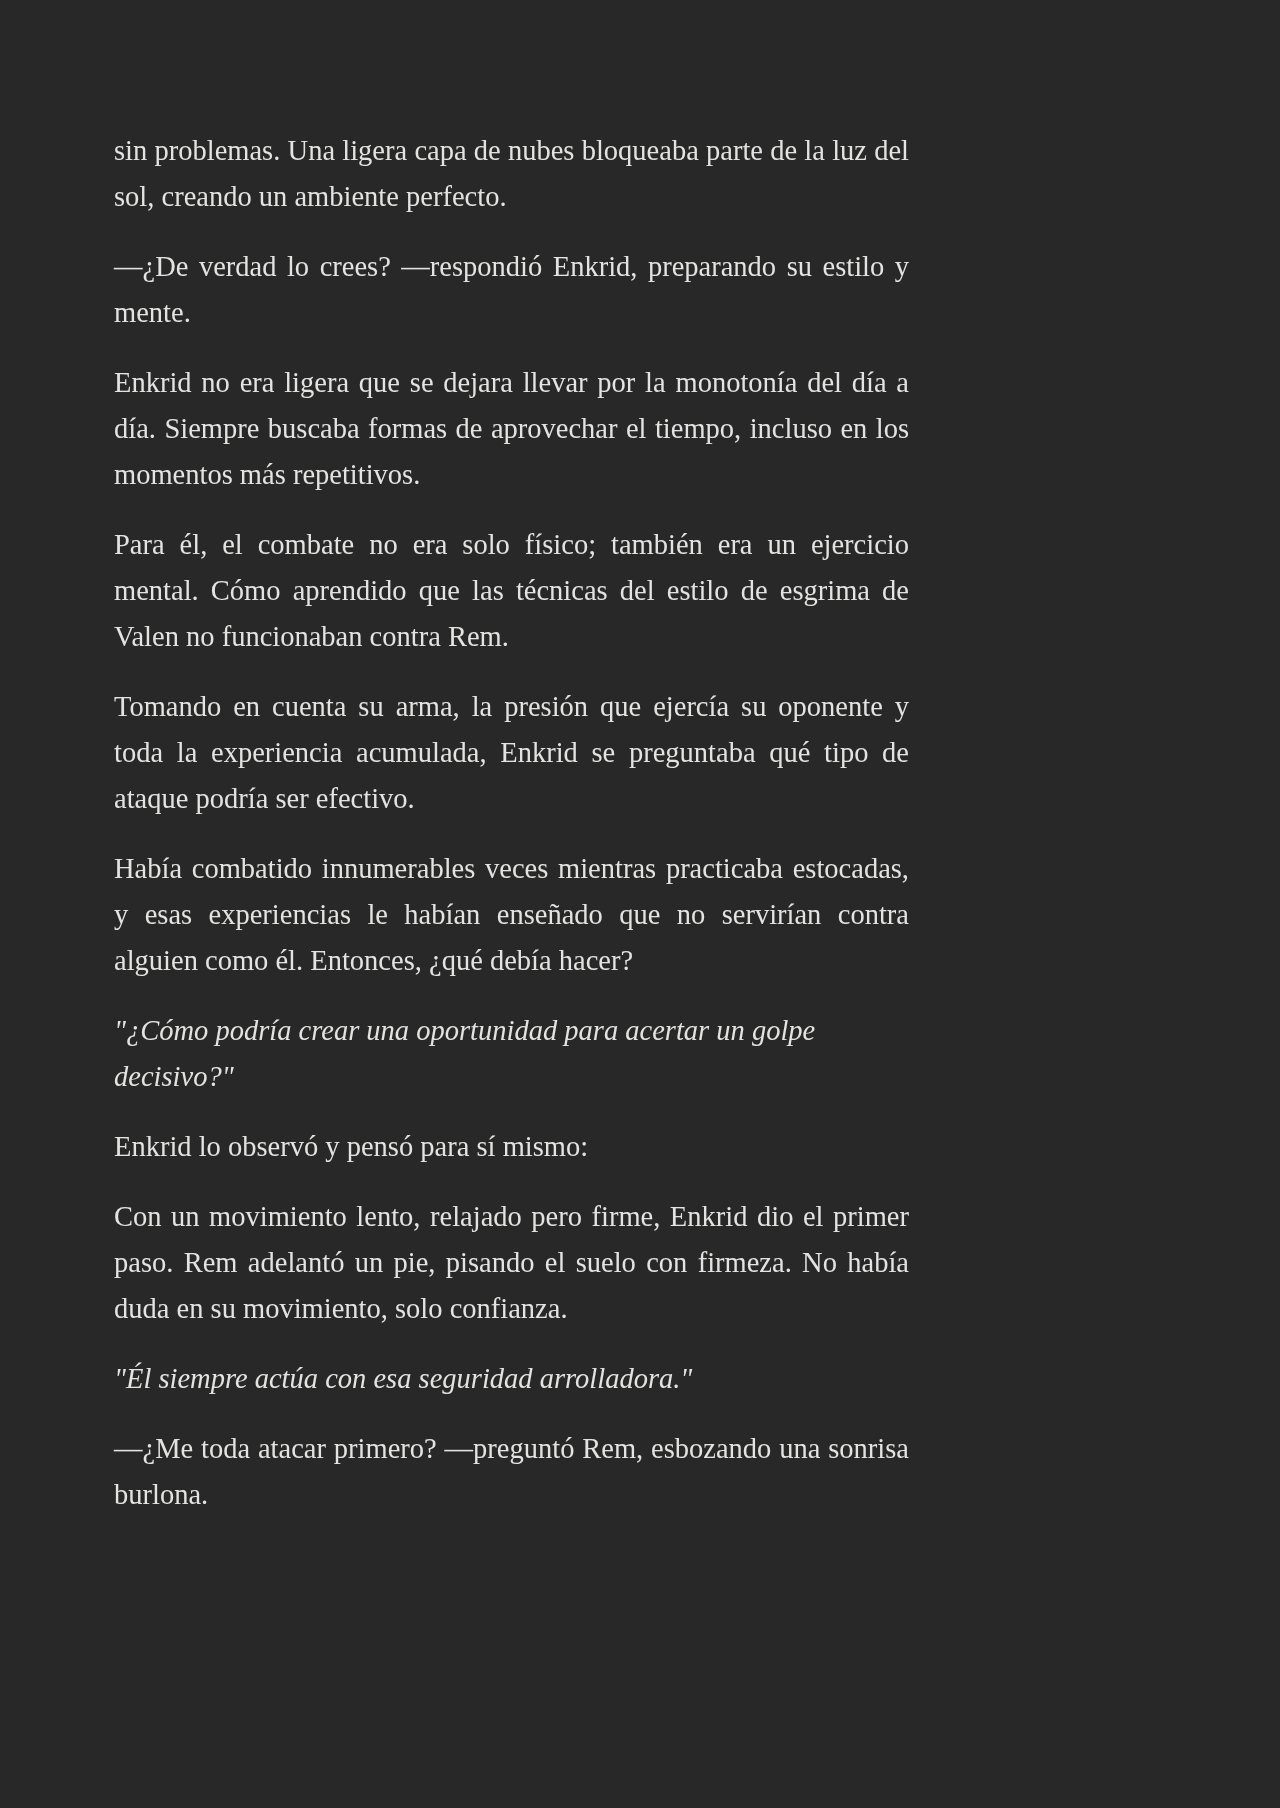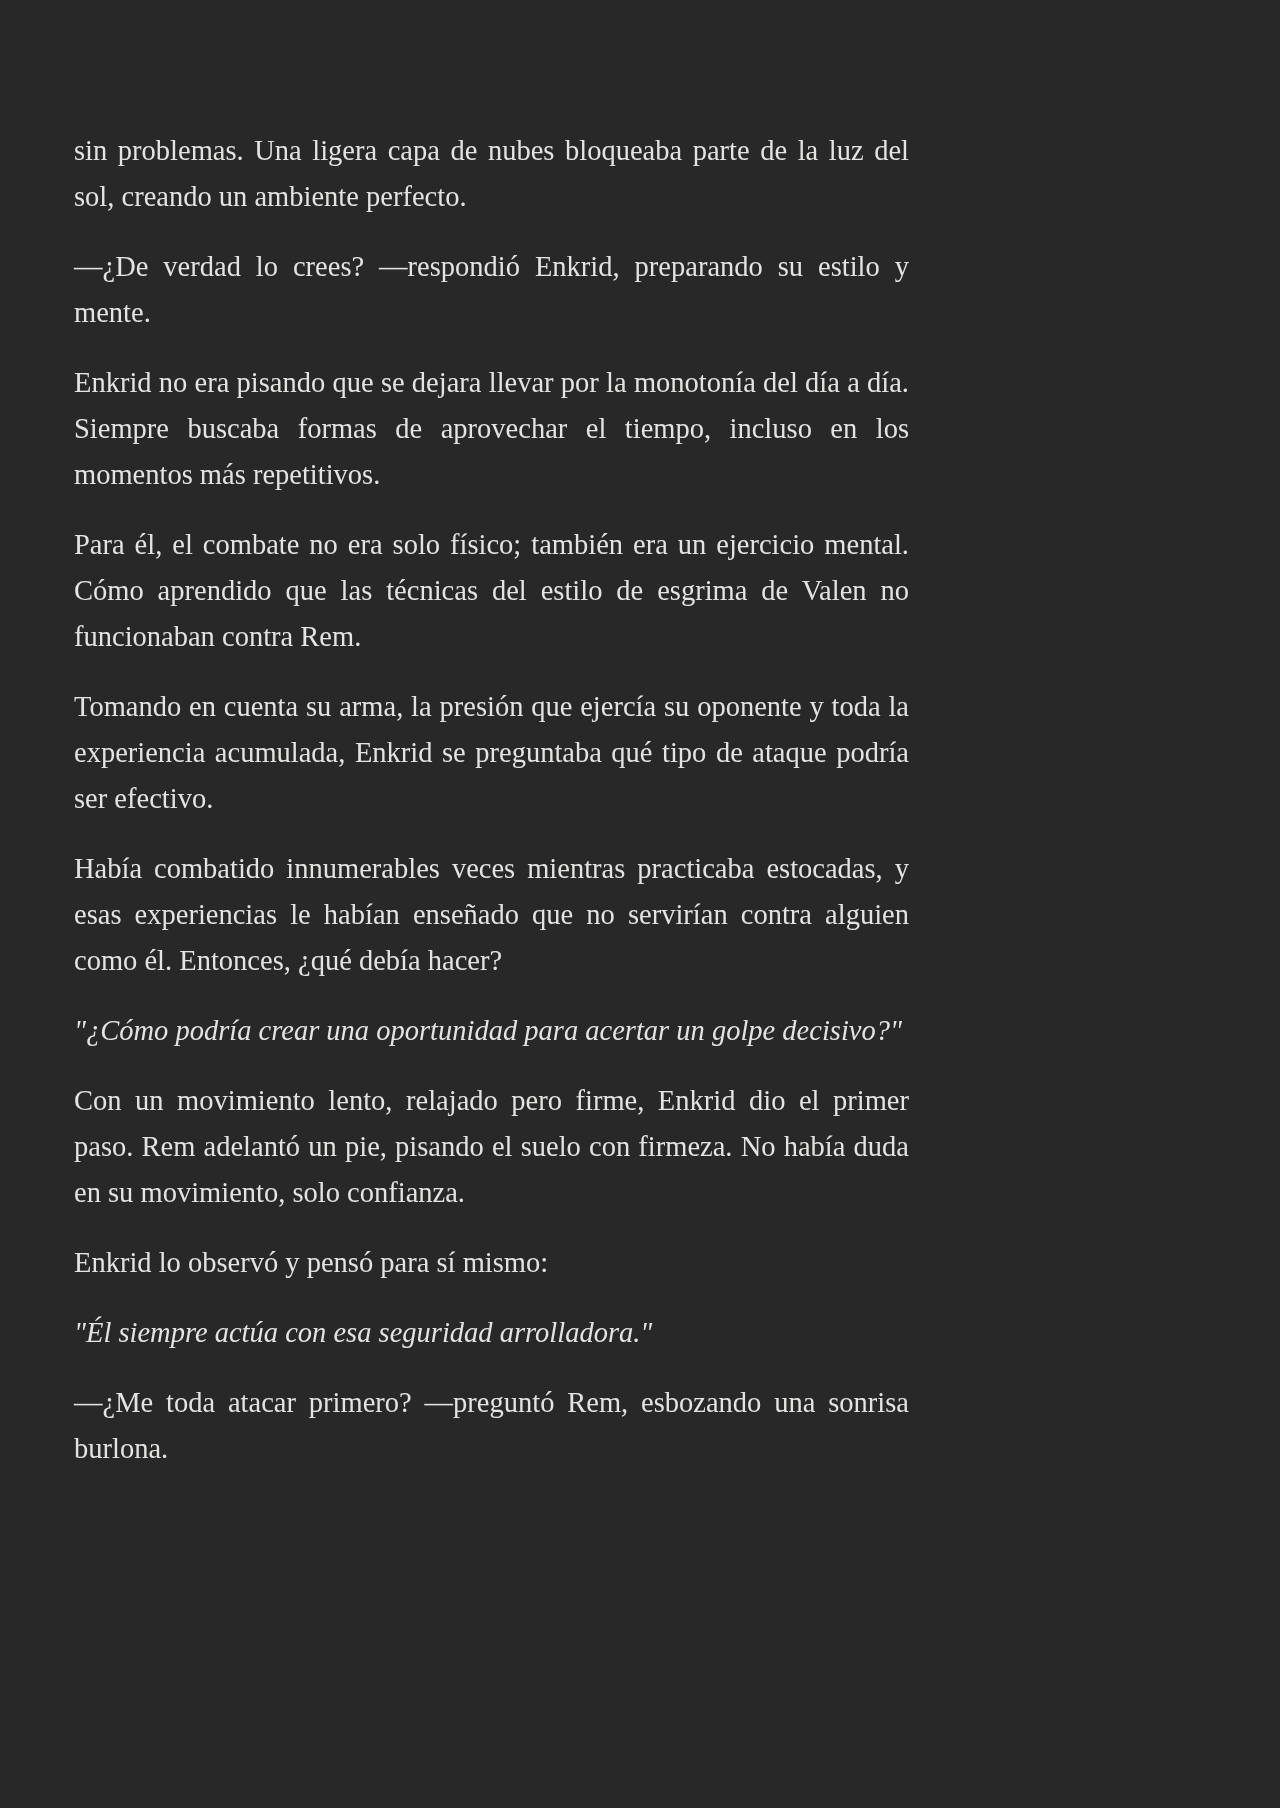--- a/index.html
+++ b/index.html
@@ -9,21 +9,21 @@
   }
   body {
     width: 1280px;
     height: 1808px;
     overflow: hidden;
   }
   .reader-page {
     box-sizing: border-box;
     width: 1064px;
     height: 1808px;
-    padding: 128px 155px 0 74px;
+    padding: 128px 155px 0 114px;
   }
   .text-content p {
     font-family: "Liberation Serif", serif;
     font-size: 28.5px;
     line-height: 46px;
     color: #e3e3e1;
     text-align: justify;
     margin: 0 0 24px 0;
     -webkit-font-smoothing: antialiased;
   }
@@ -32,23 +32,23 @@
     text-align: left;
   }
 </style>
 </head>
 <body>
 
 <main class="reader-page">
   <div class="text-content" id="text-content">
       <p class="">sin problemas. Una ligera capa de nubes bloqueaba parte de la luz del sol, creando un ambiente perfecto.</p>
       <p class="">—¿De verdad lo crees? —respondió Enkrid, preparando su estilo y mente.</p>
-      <p class="">Enkrid no era pisando que se dejara llevar por la monotonía del día a día. Siempre buscaba formas de aprovechar el tiempo, incluso en los momentos más repetitivos.</p>
+      <p class="">Enkrid no era ligera que se dejara llevar por la monotonía del día a día. Siempre buscaba formas de aprovechar el tiempo, incluso en los momentos más repetitivos.</p>
       <p class="">Para él, el combate no era solo físico; también era un ejercicio mental. Cómo aprendido que las técnicas del estilo de esgrima de Valen no funcionaban contra Rem.</p>
       <p class="">Tomando en cuenta su arma, la presión que ejercía su oponente y toda la experiencia acumulada, Enkrid se preguntaba qué tipo de ataque podría ser efectivo.</p>
       <p class="">Había combatido innumerables veces mientras practicaba estocadas, y esas experiencias le habían enseñado que no servirían contra alguien como él. Entonces, ¿qué debía hacer?</p>
       <p class="italic">"¿Cómo podría crear una oportunidad para acertar un golpe decisivo?"</p>
+      <p class="">Enkrid lo observó y pensó para sí mismo:</p>
       <p class="">Con un movimiento lento, relajado pero firme, Enkrid dio el primer paso. Rem adelantó un pie, pisando el suelo con firmeza. No había duda en su movimiento, solo confianza.</p>
-      <p class="">Enkrid lo observó y pensó para sí mismo:</p>
       <p class="italic">"Él siempre actúa con esa seguridad arrolladora."</p>
       <p class="">—¿Me toda atacar primero? —preguntó Rem, esbozando una sonrisa burlona.</p>
     </div>
 </main>
 
 </body></html>

